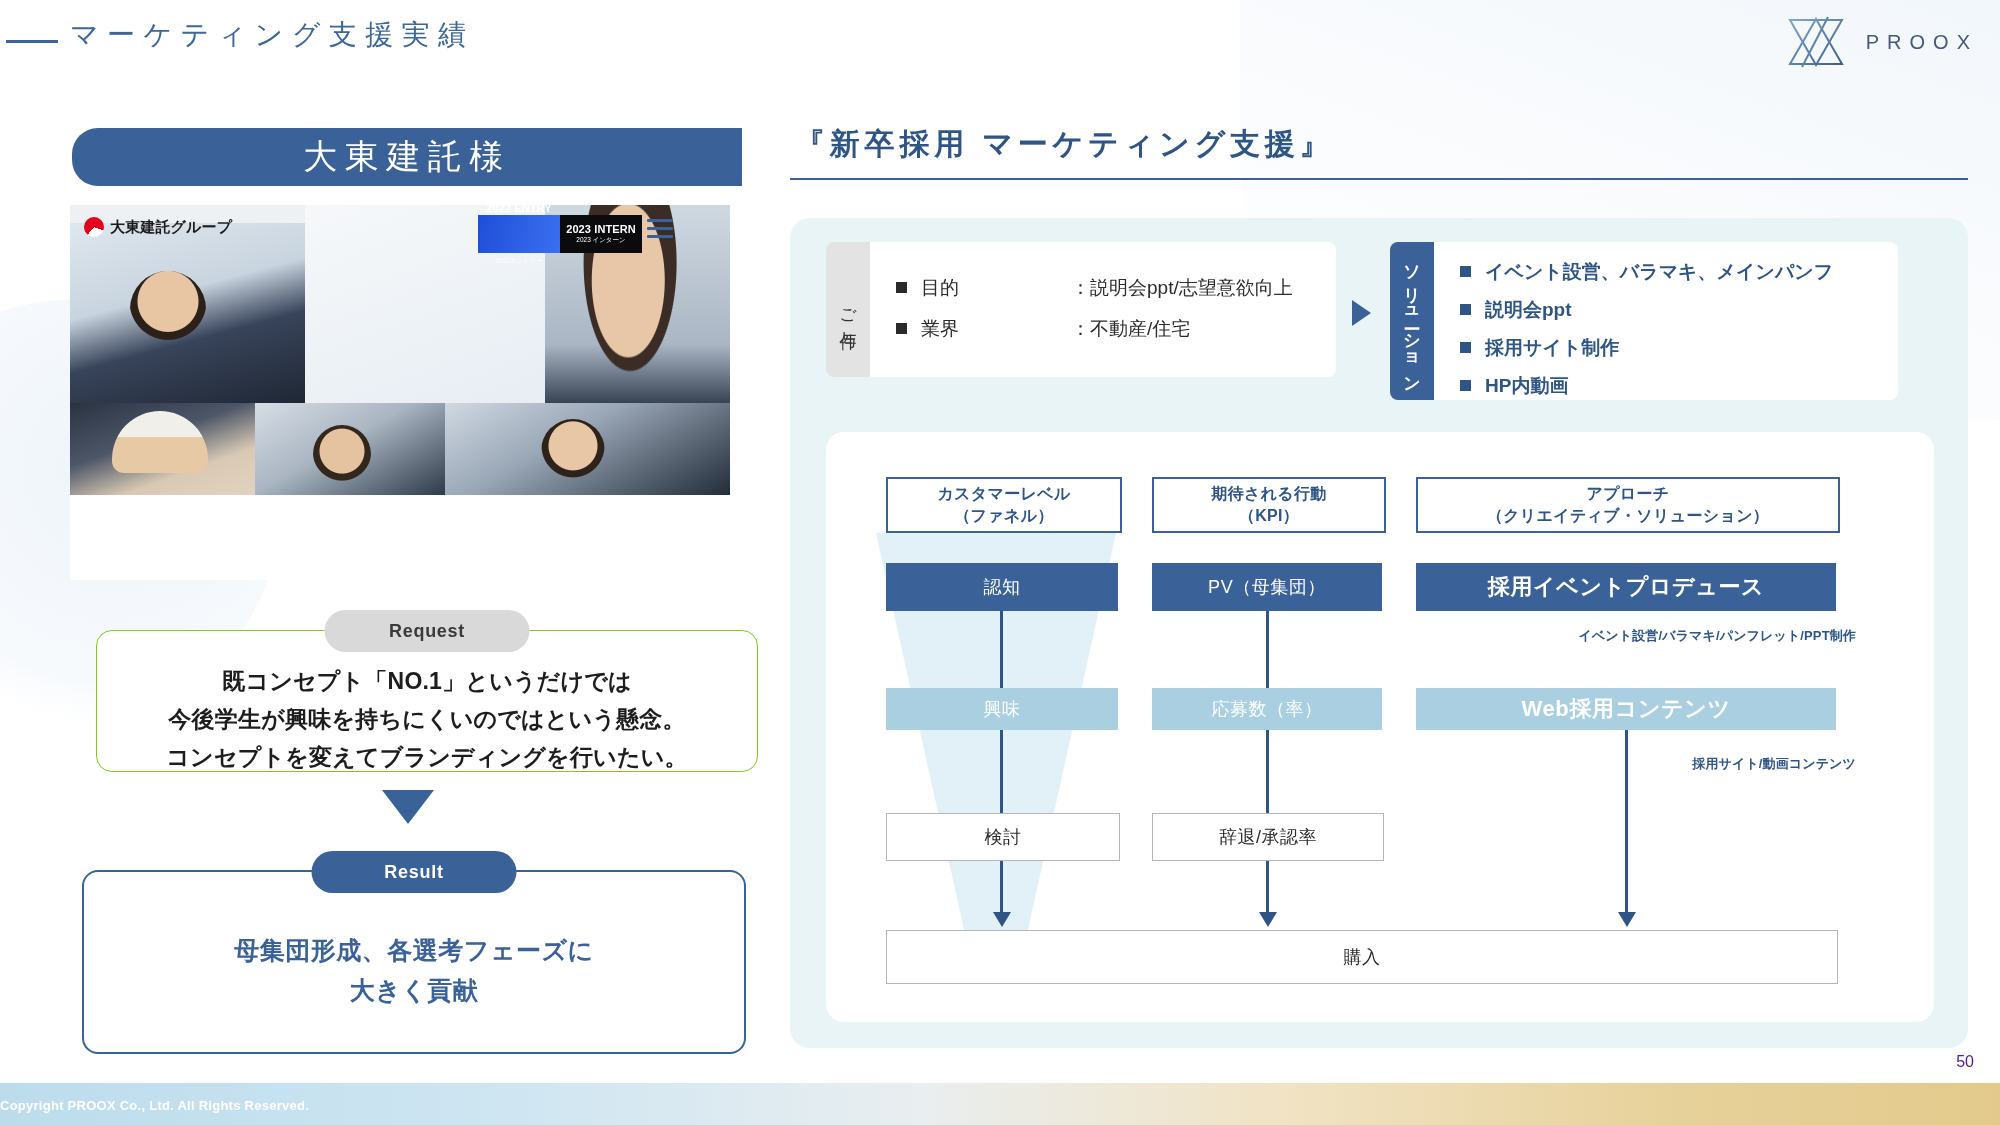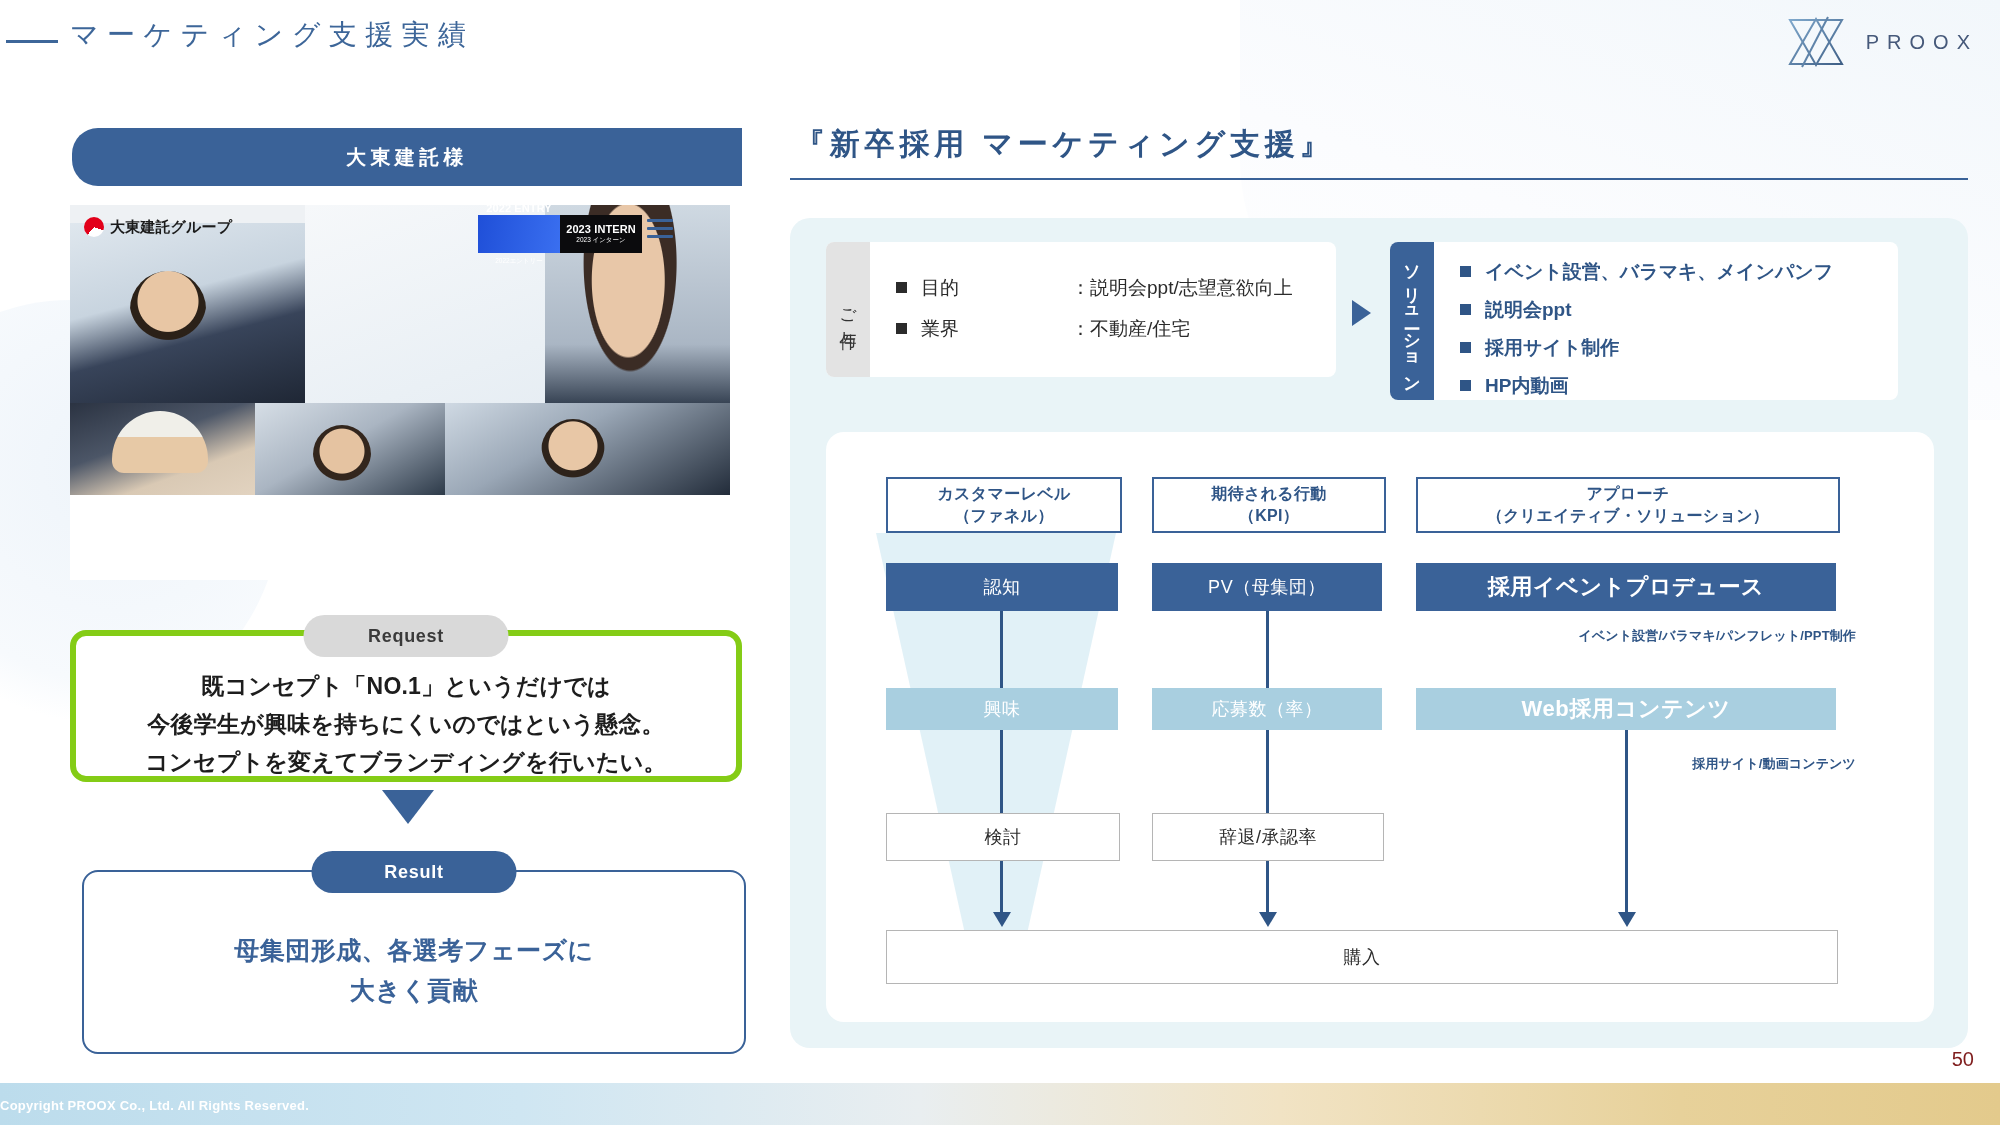--- a/index.html
+++ b/index.html
@@ -37,21 +37,21 @@
   .logo-text{
     font-size:20px;letter-spacing:.40em;color:#46597a;font-weight:500;
   }
   
   .client-banner{
     position:absolute;left:72px;top:128px;width:670px;height:58px;
     background:#3a6298;border-top-left-radius:26px;border-bottom-left-radius:26px;
     display:flex;align-items:center;justify-content:center;
   }
   .client-banner span{
-    color:#fff;font-size:20px;font-weight:700;letter-spacing:.22em;
+    color:#fff;font-size:34px;font-weight:400;letter-spacing:.22em;
   }
   
   .site-mock{
     position:absolute;left:70px;top:205px;width:660px;height:375px;
     overflow:hidden;background:#fff;
   }
   .mock-top{position:absolute;left:0;top:0;width:100%;height:165px;background:#eef1f4;}
   .mock-hero{
     position:absolute;left:235px;top:0;width:425px;height:290px;
     background:linear-gradient(160deg,#f6f8fa 0%,#eaf0f5 50%,#dfe7ef 100%);
@@ -106,22 +106,22 @@
       background:radial-gradient(circle at 50% 42%,#e8c7a6 0 24px,#2e231b 25px 31px,rgba(0,0,0,0) 32px);}
   
   .tab-pill{
     position:absolute;left:50%;transform:translateX(-50%);top:-21px;
     width:205px;height:42px;border-radius:21px;
     display:flex;align-items:center;justify-content:center;
     font-size:18px;font-weight:700;letter-spacing:.04em;
   }
   .card{position:absolute;border-radius:16px;background:#fff;}
   .card-request{
-    left:70px;top:630px;width:660px;height:140px;
-    border:6px solid #84cc16;
+    left:96px;top:630px;width:660px;height:140px;
+    border:1px solid #84cc16;
   }
   .card-request .tab-pill{background:#d9d9d9;color:#3a3a3a;}
   .req-text{
     position:absolute;left:0;right:0;top:32px;text-align:center;
     font-size:23px;line-height:1.65;color:#1d1d1d;font-weight:700;letter-spacing:.01em;
   }
   .arrow-down{
     position:absolute;left:382px;top:790px;width:0;height:0;
     border-left:26px solid transparent;border-right:26px solid transparent;
     border-top:34px solid #3a6298;
@@ -231,21 +231,21 @@
   .footer-band{
     position:absolute;left:0;bottom:0;width:100%;height:42px;
     background:linear-gradient(90deg,#bcdcec 0%,#cfe6f2 26%,#e9eef0 46%,#f1e3c4 64%,#e7d19a 84%,#e3ca8c 100%);
   }
   .footer-copy{
     position:absolute;left:0;bottom:12px;
     font-size:13px;color:#ffffff;letter-spacing:.02em;font-weight:bold;
   }
   .page-no{
     position:absolute;right:26px;bottom:54px;
-    font-size:20px;color:#7f1d1d;
+    font-size:16px;color:#4c1d95;
   }
 </style>
 </head>
 <body>
 
 <div class="bg-swoosh"></div>
 <div class="bg-swoosh2"></div>
 
 <div class="page-head">
   <div class="head-rule"></div>

